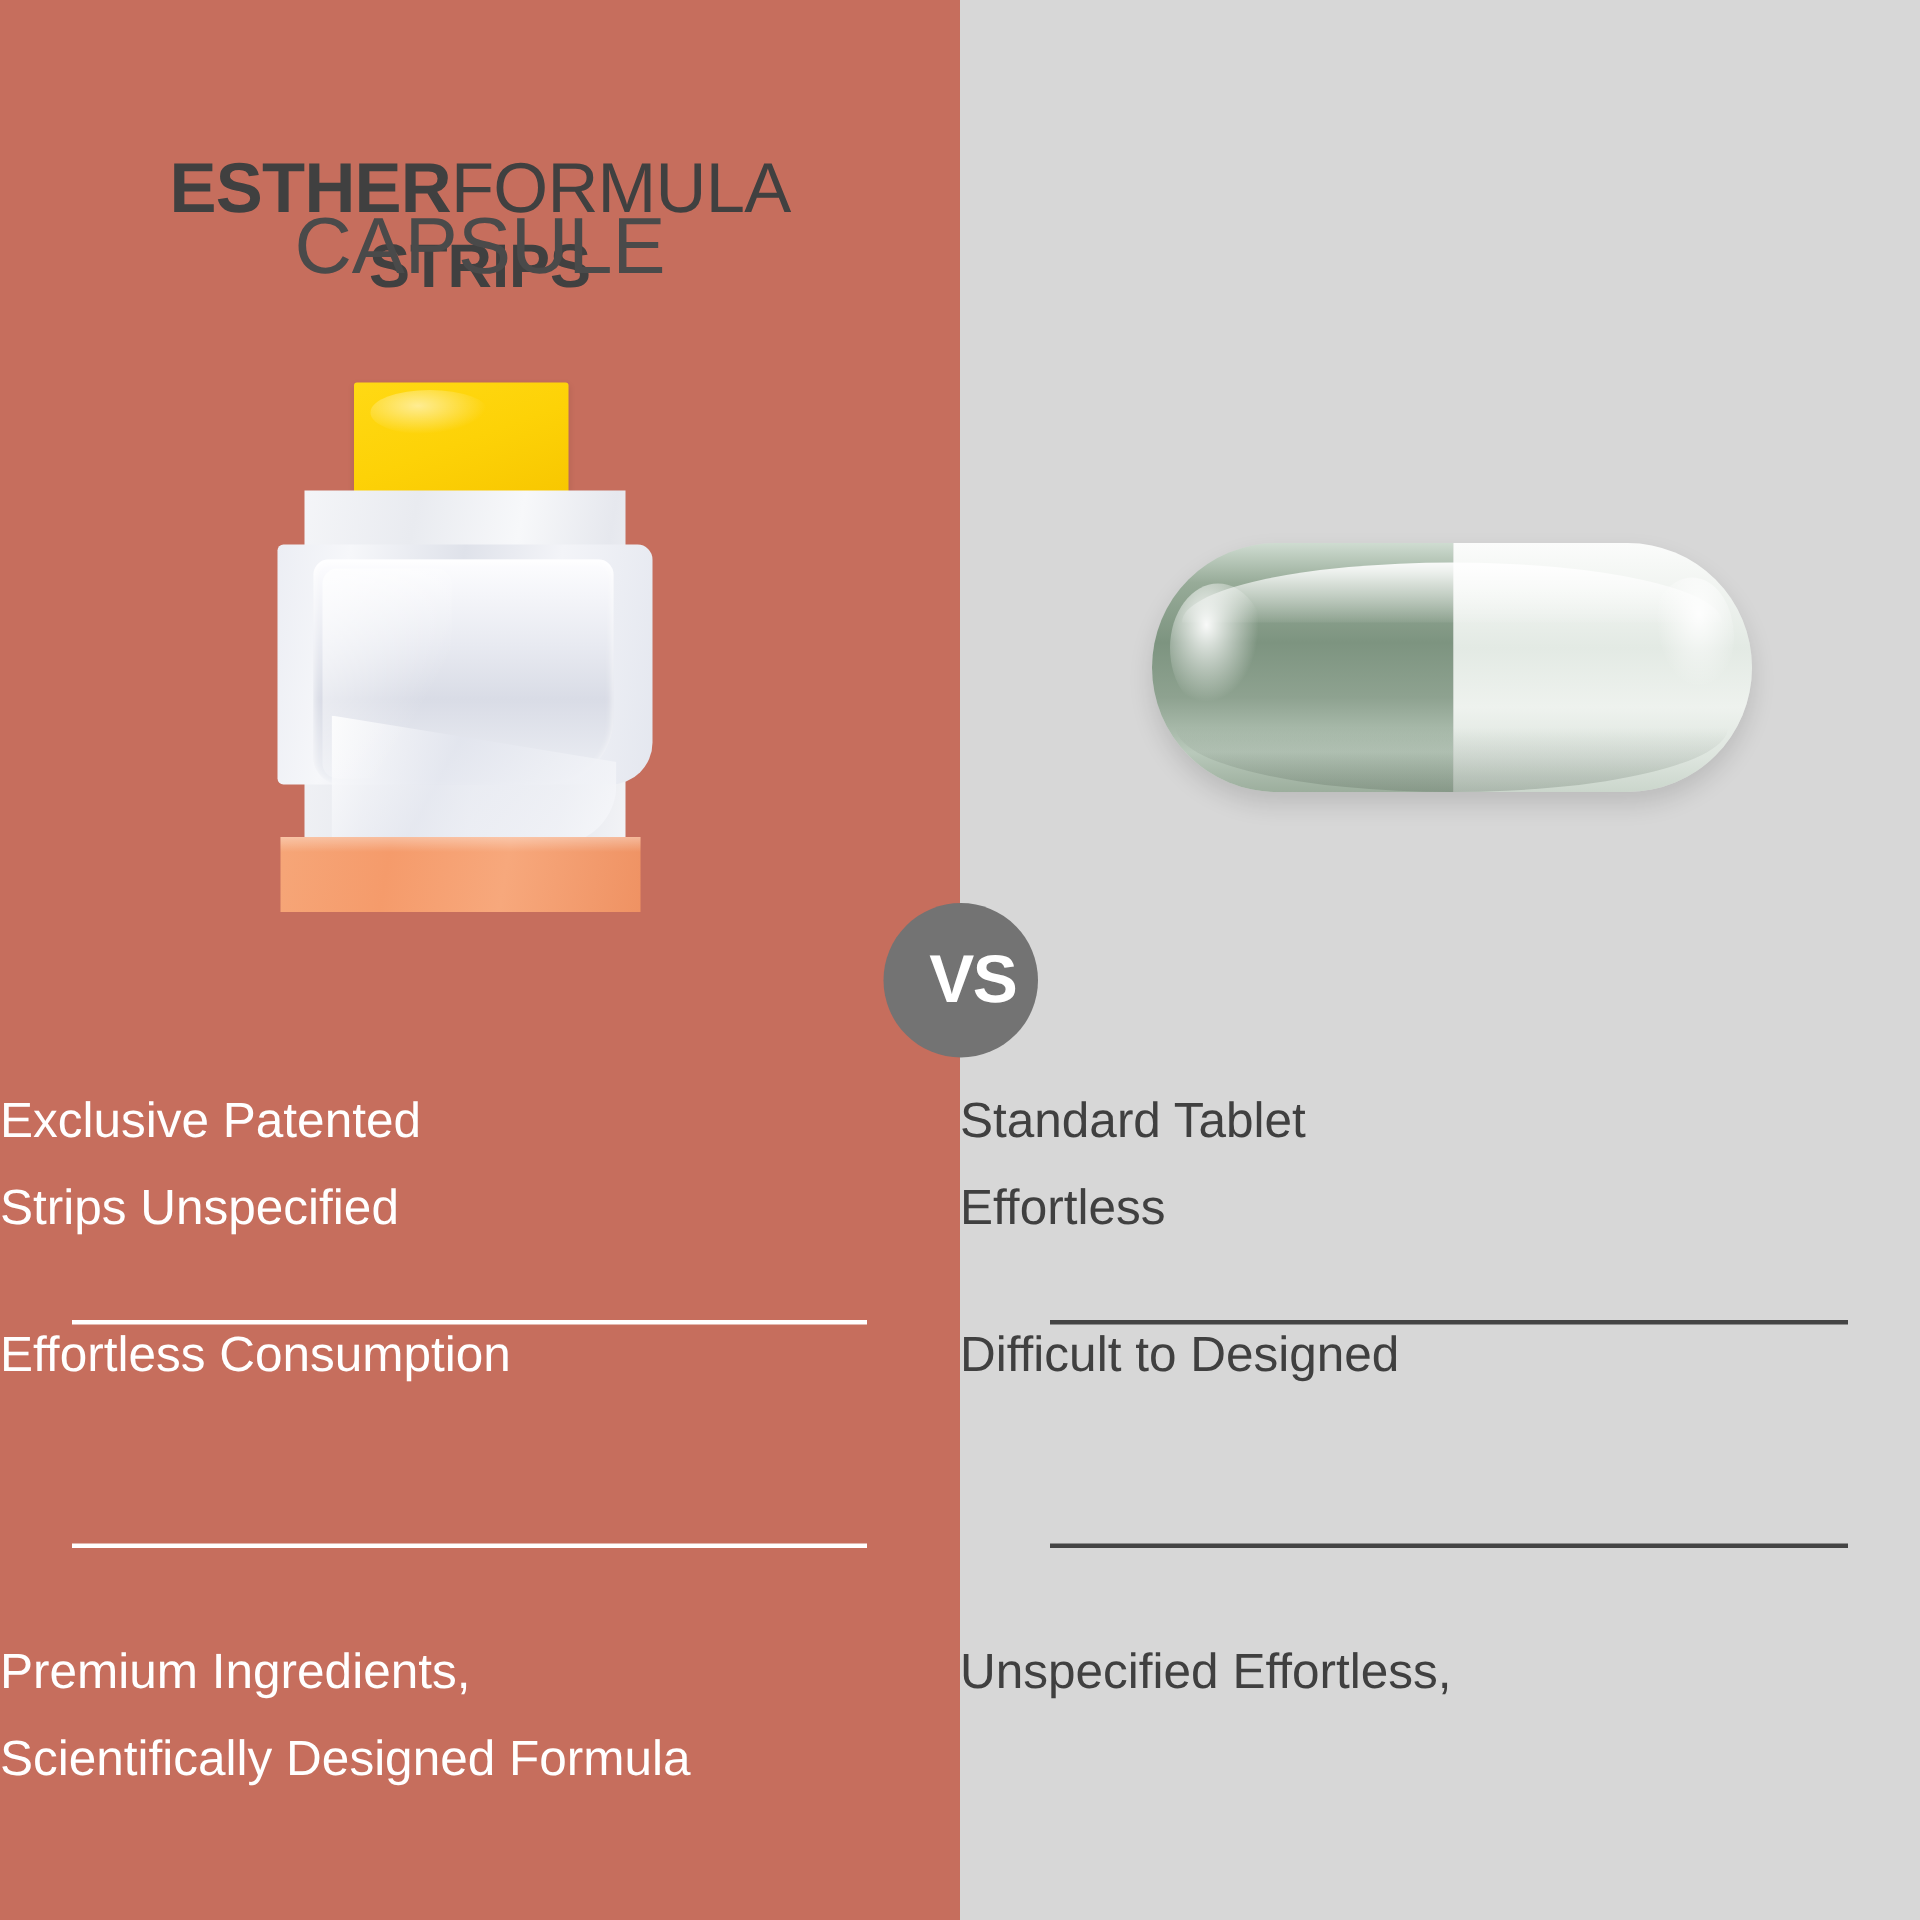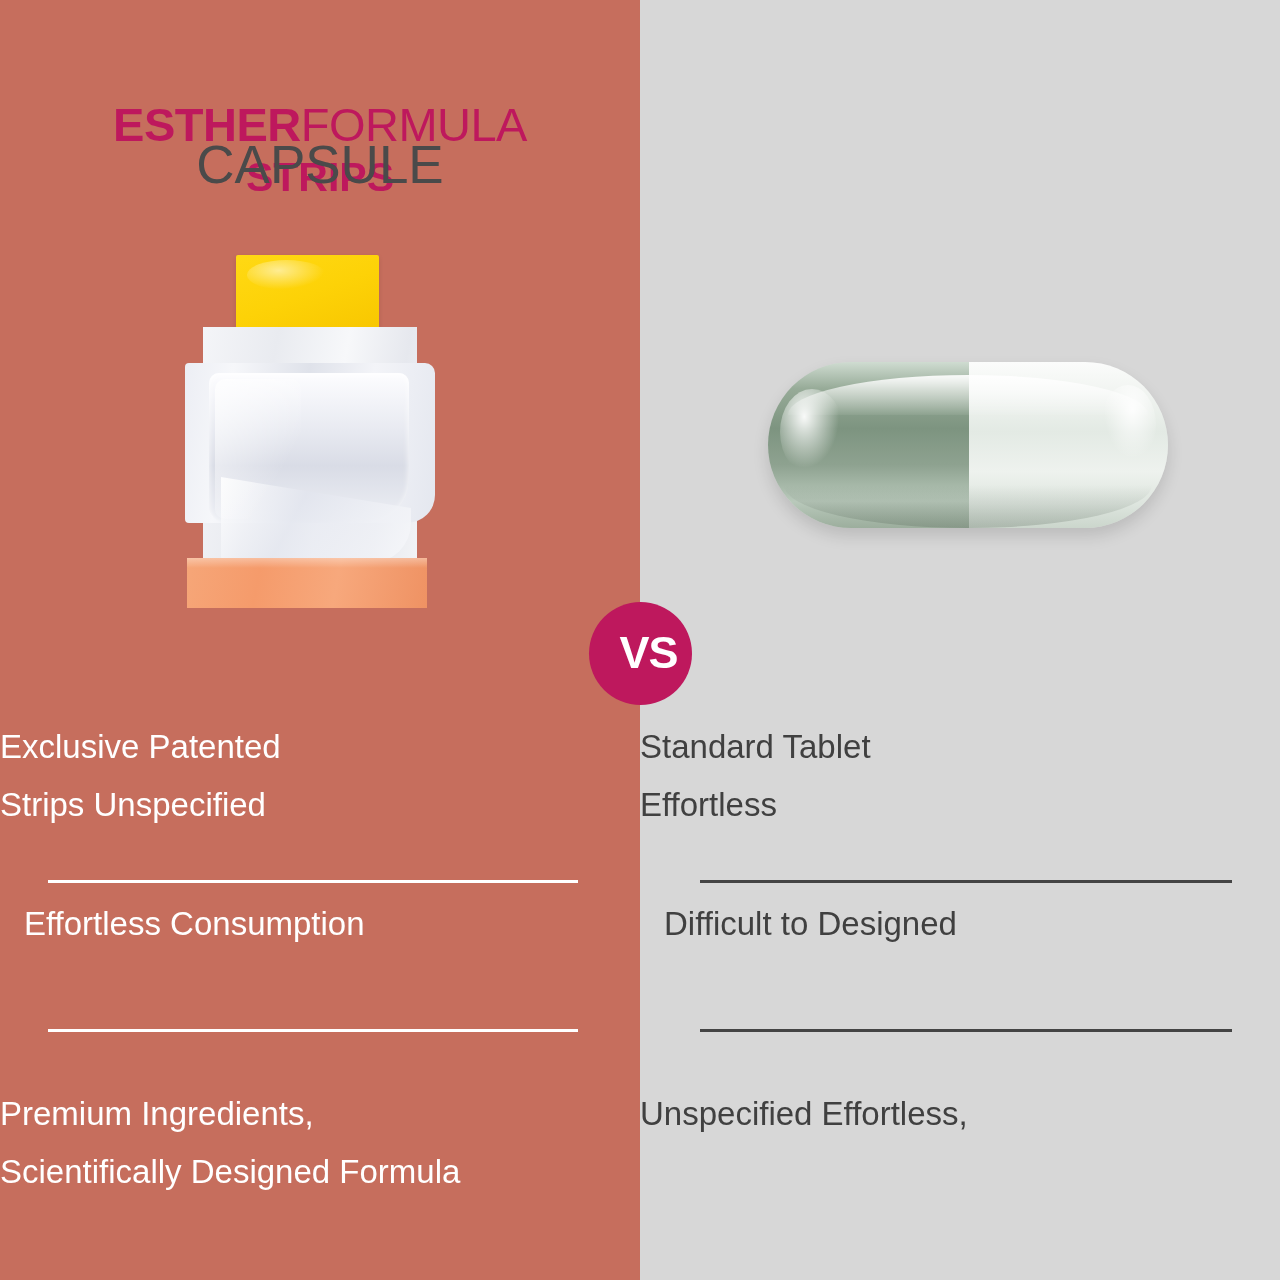--- a/index.html
+++ b/index.html
@@ -16,21 +16,21 @@
   .panel-right{left:640px;background:#d7d7d7;}
 
   
   .header{position:absolute;left:0;width:640px;text-align:center;}
   .title-main{
     font-size:47px;line-height:54px;letter-spacing:-0.5px;white-space:nowrap;
   }
   .title-main .w-bold{font-weight:700;}
   .title-main .w-light{font-weight:400;}
   .title-sub{font-size:41px;line-height:50px;font-weight:700;letter-spacing:0px;}
-  .head-left{top:98px;color:#be185d;}
+  .head-left{top:98px;color:#404040;}
   .head-right{top:138px;color:#4a4a4a;}
   .title-cap{font-size:53px;line-height:54px;font-weight:400;letter-spacing:0px;}
 
   
   .art{position:absolute;}
 
   
   .sachet{left:185px;top:255px;width:250px;height:355px;}
   .strip-film{
     position:absolute;left:51px;top:0px;width:143px;height:135px;
@@ -112,37 +112,37 @@
   }
   .cap-bottom-shade{
     position:absolute;left:4%;bottom:0;width:92%;height:26%;
     background:linear-gradient(0deg,rgba(60,75,62,.22),rgba(60,75,62,0));
     border-radius:50%/0 0 100% 100%;
   }
 
   
   .vs-badge{
     position:absolute;left:589px;top:602px;width:103px;height:103px;
-    border-radius:50%;background:#be185d;
+    border-radius:50%;background:#737373;
     display:flex;align-items:center;justify-content:center;
   }
   .vs-text{
     color:#ffffff;font-size:45px;font-weight:700;letter-spacing:-1px;line-height:1;
     transform:translate(8px,-1px);
   }
 
   
   .feat{position:absolute;width:640px;text-align:left;}
   .feat-left{left:0;color:#ffffff;}
   .feat-right{left:640px;color:#404040;}
   .feat-line{font-size:33px;line-height:58px;font-weight:400;white-space:nowrap;}
   .feat-left .feat-line{font-weight:500;}
 
   .r1{top:718px;}
-  .r2{top:895px;padding-left:24px;}
+  .r2{top:874px;}
   .r3{top:1085px;}
 
   .rule{position:absolute;height:3px;}
   .rule-left{left:48px;width:530px;background:#ffffff;}
   .rule-right{left:700px;width:532px;background:#444444;}
   .d1{top:880px;}
   .d2{top:1029px;}
 </style>
 </head>
 <body>

